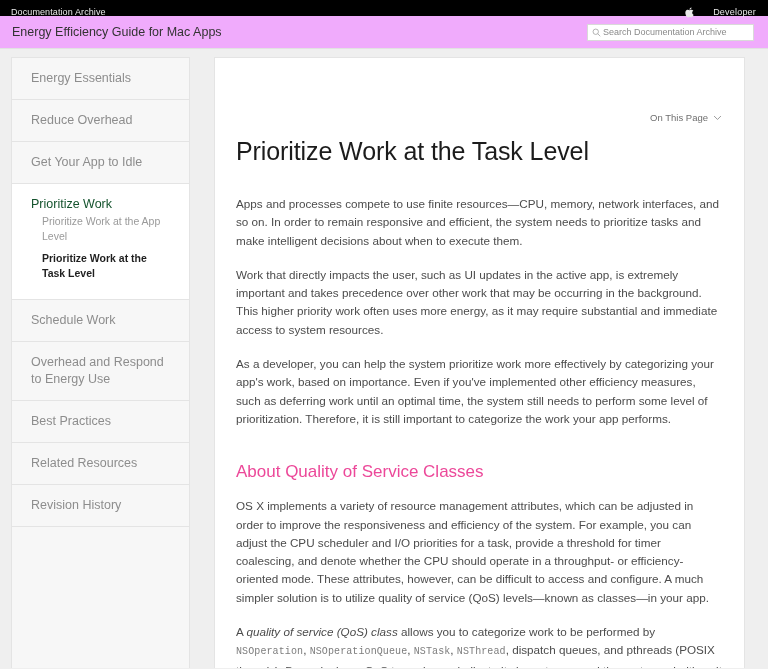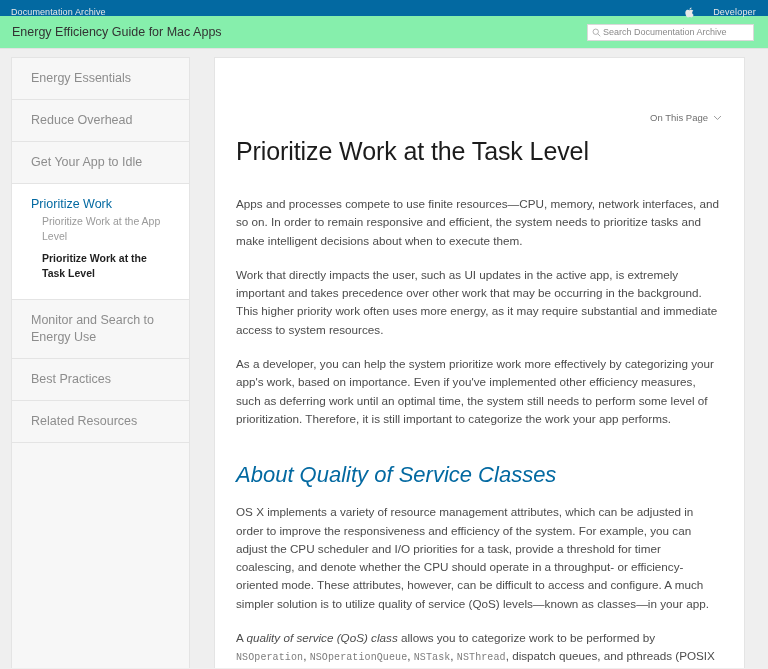--- a/index.html
+++ b/index.html
@@ -8,21 +8,21 @@
     width: 768px; height: 669px;
     overflow: hidden;
     background: #efefef;
     font-family: "Liberation Sans", sans-serif;
     -webkit-font-smoothing: antialiased;
   }
 
   
   .globalnav {
     height: 16px;
-    background: #0369a1;
+    background: #000000;
     display: flex;
     align-items: center;
     justify-content: space-between;
     padding: 8px 12px 0 11px;
   }
   .globalnav-title {
     color: #e8e8e8;
     font-size: 9px;
     letter-spacing: .1px;
     white-space: nowrap;
@@ -43,21 +43,21 @@
   .apple-logo svg { display: block; }
   .globalnav-developer {
     color: #e8e8e8;
     font-size: 9px;
     letter-spacing: .2px;
   }
 
   
   .pageheader {
     height: 33px;
-    background: #86efac;
+    background: #f0abfc;
     border-bottom: 1px solid #e2e2e2;
     display: flex;
     align-items: center;
     justify-content: space-between;
     padding: 0 14px 0 12px;
   }
   .pageheader-title {
     font-size: 12.5px;
     color: #333333;
     white-space: nowrap;
@@ -112,21 +112,21 @@
   .nav-item-label {
     font-size: 12.5px;
     color: #8d8d8d;
     line-height: 17px;
   }
   .nav-item.active {
     background: #ffffff;
     padding-bottom: 18px;
   }
   .nav-item.active .nav-item-label {
-    color: #0369a1;
+    color: #14532d;
   }
   .subnav {
     margin-top: 1px;
     padding-left: 11px;
   }
   .subnav-item {
     font-size: 10.5px;
     line-height: 15px;
     color: #9a9a9a;
     margin-bottom: 7px;
@@ -164,25 +164,24 @@
   .onthispage svg { display: block; }
 
   h1.doc-title {
     font-size: 25px;
     font-weight: normal;
     color: #1c1c1c;
     margin: 0 0 29px 0;
     letter-spacing: -0.1px;
   }
   h2.doc-section {
-    font-size: 22px;
+    font-size: 17px;
     font-weight: normal;
-    color: #0369a1;
+    color: #ec4899;
     margin: 34px 0 15px 0;
-    font-style: italic;
   }
   p.doc-para {
     font-size: 11.7px;
     line-height: 18.3px;
     color: #4c4c4c;
     margin: 0 0 16px 0;
   }
   p.doc-para em { }
   code.api {
     font-family: "Liberation Mono", monospace;
@@ -236,33 +235,39 @@
     </div>
 
     <div class="nav-item active">
       <div class="nav-item-label">Prioritize Work</div>
       <div class="subnav">
         <div class="subnav-item">Prioritize Work at the App Level</div>
         <div class="subnav-item current">Prioritize Work at the Task Level</div>
       </div>
     </div>
 
-
-    <div class="nav-item">
-      <div class="nav-item-label">Monitor and Search to Energy Use</div>
+    <div class="nav-item">
+      <div class="nav-item-label">Schedule Work</div>
+    </div>
+
+    <div class="nav-item">
+      <div class="nav-item-label">Overhead and Respond to Energy Use</div>
     </div>
 
     <div class="nav-item">
       <div class="nav-item-label">Best Practices</div>
     </div>
 
     <div class="nav-item">
       <div class="nav-item-label">Related Resources</div>
     </div>
 
+    <div class="nav-item">
+      <div class="nav-item-label">Revision History</div>
+    </div>
 
   </nav>
 
   <main class="content">
 
     <div class="onthispage">
       <span class="onthispage-label">On This Page</span>
       <span>
         <svg width="9" height="6" viewBox="0 0 10 7" aria-hidden="true">
           <path d="M1 1.2 L5 5.2 L9 1.2" fill="none" stroke="#8b8b8b" stroke-width="1"></path>

